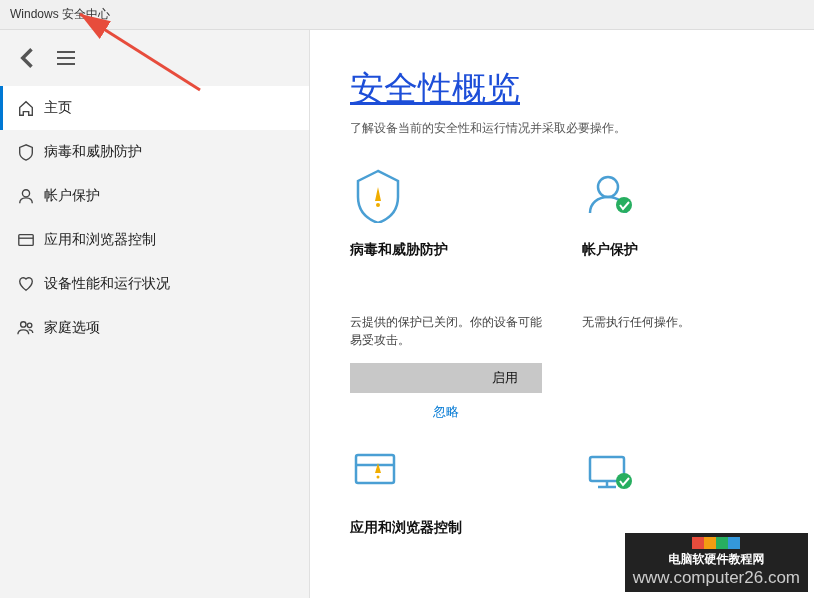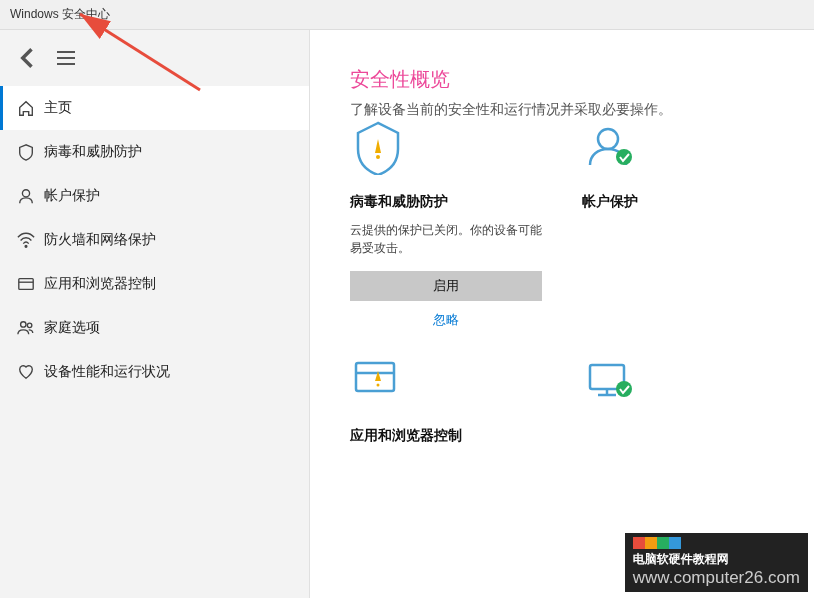--- a/index.html
+++ b/index.html
@@ -120,29 +120,31 @@
 
     
     .main-content {
       flex: 1;
       background: #fff;
       padding: 36px 40px 20px 40px;
       overflow-y: auto;
     }
 
     .page-title {
-      font-size: 20px;
+      font-size: 34px;
       font-weight: 400;
-      color: #ec4899;
+      color: #1d4ed8;
       margin-bottom: 8px;
+      text-decoration: underline;
     }
 
     .page-subtitle {
-      font-size: 14px;
+      font-size: 12px;
       color: #555;
+      margin-bottom: 30px;
     }
 
     .cards-grid {
       display: grid;
       grid-template-columns: 1fr 1fr;
       gap: 24px 40px;
     }
 
     .card {
       display: flex;
@@ -159,32 +161,34 @@
       font-weight: 600;
       color: #111;
       margin-bottom: 4px;
     }
 
     .card-desc {
       font-size: 12px;
       color: #444;
       line-height: 1.5;
       margin-bottom: 8px;
+      margin-top: 44px;
     }
 
     .card-btn {
       display: inline-block;
       padding: 6px 24px;
       background: #c8c8c8;
       border: none;
       font-size: 13px;
       cursor: pointer;
       color: #111;
       font-family: inherit;
       margin-bottom: 4px;
+      text-align: right;
     }
 
     .card-link {
       font-size: 13px;
       color: #0078d4;
       cursor: pointer;
       text-decoration: none;
       text-align: center;
     }
 
@@ -248,62 +252,51 @@
       <div class="nav-item">
         <span class="nav-icon">
           <svg viewBox="0 0 20 20" fill="none" stroke="#444" stroke-width="1.5">
             <circle cx="10" cy="7" r="4"></circle>
             <path d="M3 18c0-4 3-6 7-6s7 2 7 6"></path>
           </svg>
         </span>
         <span>帐户保护</span>
       </div>
 
-      <div class="nav-item">
-        <span class="nav-icon">
-          <svg viewBox="0 0 20 20" fill="none" stroke="#444" stroke-width="1.5">
-            <path d="M1 7c2.5-3 5.5-4.5 9-4.5s6.5 1.5 9 4.5"></path>
-            <path d="M4 10.5c1.7-2 3.7-3 6-3s4.3 1 6 3"></path>
-            <path d="M7 14c1-1.2 1.8-1.8 3-1.8s2 .6 3 1.8"></path>
-            <circle cx="10" cy="17" r="1" fill="#444"></circle>
-          </svg>
-        </span>
-        <span>防火墙和网络保护</span>
-      </div>
 
       <div class="nav-item">
         <span class="nav-icon">
           <svg viewBox="0 0 20 20" fill="none" stroke="#444" stroke-width="1.5">
             <rect x="2" y="4" width="16" height="12" rx="1"></rect>
             <line x1="2" y1="8" x2="18" y2="8"></line>
           </svg>
         </span>
         <span>应用和浏览器控制</span>
       </div>
 
+
+      <div class="nav-item">
+        <span class="nav-icon">
+          <svg viewBox="0 0 20 20" fill="none" stroke="#444" stroke-width="1.5">
+            <path d="M10 17S3 12 3 7a4 4 0 017-2.6A4 4 0 0117 7c0 5-7 10-7 10z"></path>
+          </svg>
+        </span>
+        <span>设备性能和运行状况</span>
+      </div>
 
       <div class="nav-item">
         <span class="nav-icon">
           <svg viewBox="0 0 20 20" fill="none" stroke="#444" stroke-width="1.5">
             <circle cx="7" cy="6" r="3"></circle>
             <circle cx="14" cy="7" r="2.5"></circle>
             <path d="M1 17c0-3.5 2.7-5 6-5s6 1.5 6 5"></path>
             <path d="M13 12c2 0 4.5 1 4.5 3.5"></path>
           </svg>
         </span>
         <span>家庭选项</span>
-      </div>
-
-      <div class="nav-item">
-        <span class="nav-icon">
-          <svg viewBox="0 0 20 20" fill="none" stroke="#444" stroke-width="1.5">
-            <path d="M10 17S3 12 3 7a4 4 0 017-2.6A4 4 0 0117 7c0 5-7 10-7 10z"></path>
-          </svg>
-        </span>
-        <span>设备性能和运行状况</span>
       </div>
 
     </nav>
   </div>
 
   <div class="main-content">
     <h1 class="page-title">安全性概览</h1>
     <p class="page-subtitle">了解设备当前的安全性和运行情况并采取必要操作。</p>
 
     <div class="cards-grid">
@@ -326,20 +319,21 @@
       <div class="card">
         <div class="card-icon-area">
           <svg width="56" height="56" viewBox="0 0 56 56">
             <circle cx="26" cy="20" r="10" fill="none" stroke="#4a9fd4" stroke-width="2.5"></circle>
             <path d="M8 46c0-10 8-16 18-16s18 6 18 16" fill="none" stroke="#4a9fd4" stroke-width="2.5"></path>
             <circle cx="42" cy="38" r="8" fill="#27ae60"></circle>
             <polyline points="38,38 41,42 47,35" fill="none" stroke="white" stroke-width="2"></polyline>
           </svg>
         </div>
         <div class="card-title">帐户保护</div>
+        <div class="card-desc">无需执行任何操作。</div>
       </div>
 
       <div class="card">
         <div class="card-icon-area">
           <svg width="56" height="56" viewBox="0 0 56 56">
             <rect x="6" y="10" width="38" height="28" rx="2" fill="none" stroke="#4a9fd4" stroke-width="2.5"></rect>
             <line x1="6" y1="20" x2="44" y2="20" stroke="#4a9fd4" stroke-width="2.5"></line>
             <polygon points="25,28 28,18 31,28" fill="#f0ad00"></polygon>
             <circle cx="28" cy="32" r="1.5" fill="#f0ad00"></circle>
           </svg>
@@ -356,21 +350,21 @@
             <circle cx="42" cy="36" r="8" fill="#27ae60"></circle>
             <polyline points="38,36 41,40 47,33" fill="none" stroke="white" stroke-width="2"></polyline>
           </svg>
         </div>
       </div>
 
     </div>
   </div>
 </div>
 
-<div class="watermark" style="position:fixed;bottom:6px;right:6px;background:#222;color:white;font-size:11px;padding:4px 8px;z-index:100;display:flex;flex-direction:column;align-items:flex-start;">
+<div class="watermark" style="position:fixed;bottom:6px;right:6px;background:#222;color:white;font-size:11px;padding:4px 8px;z-index:100;display:flex;flex-direction:column;align-items:center;">
   <div style="display:flex;gap:0;margin-bottom:2px;">
     <span style="background:#e74c3c;width:12px;height:12px;display:inline-block;"></span>
     <span style="background:#f39c12;width:12px;height:12px;display:inline-block;"></span>
     <span style="background:#27ae60;width:12px;height:12px;display:inline-block;"></span>
     <span style="background:#3498db;width:12px;height:12px;display:inline-block;"></span>
   </div>
   <span style="font-weight:bold;font-size:12px;">电脑软硬件教程网</span>
   <span style="font-size:17px;color:#ccc;">www.computer26.com</span>
 </div>
 

